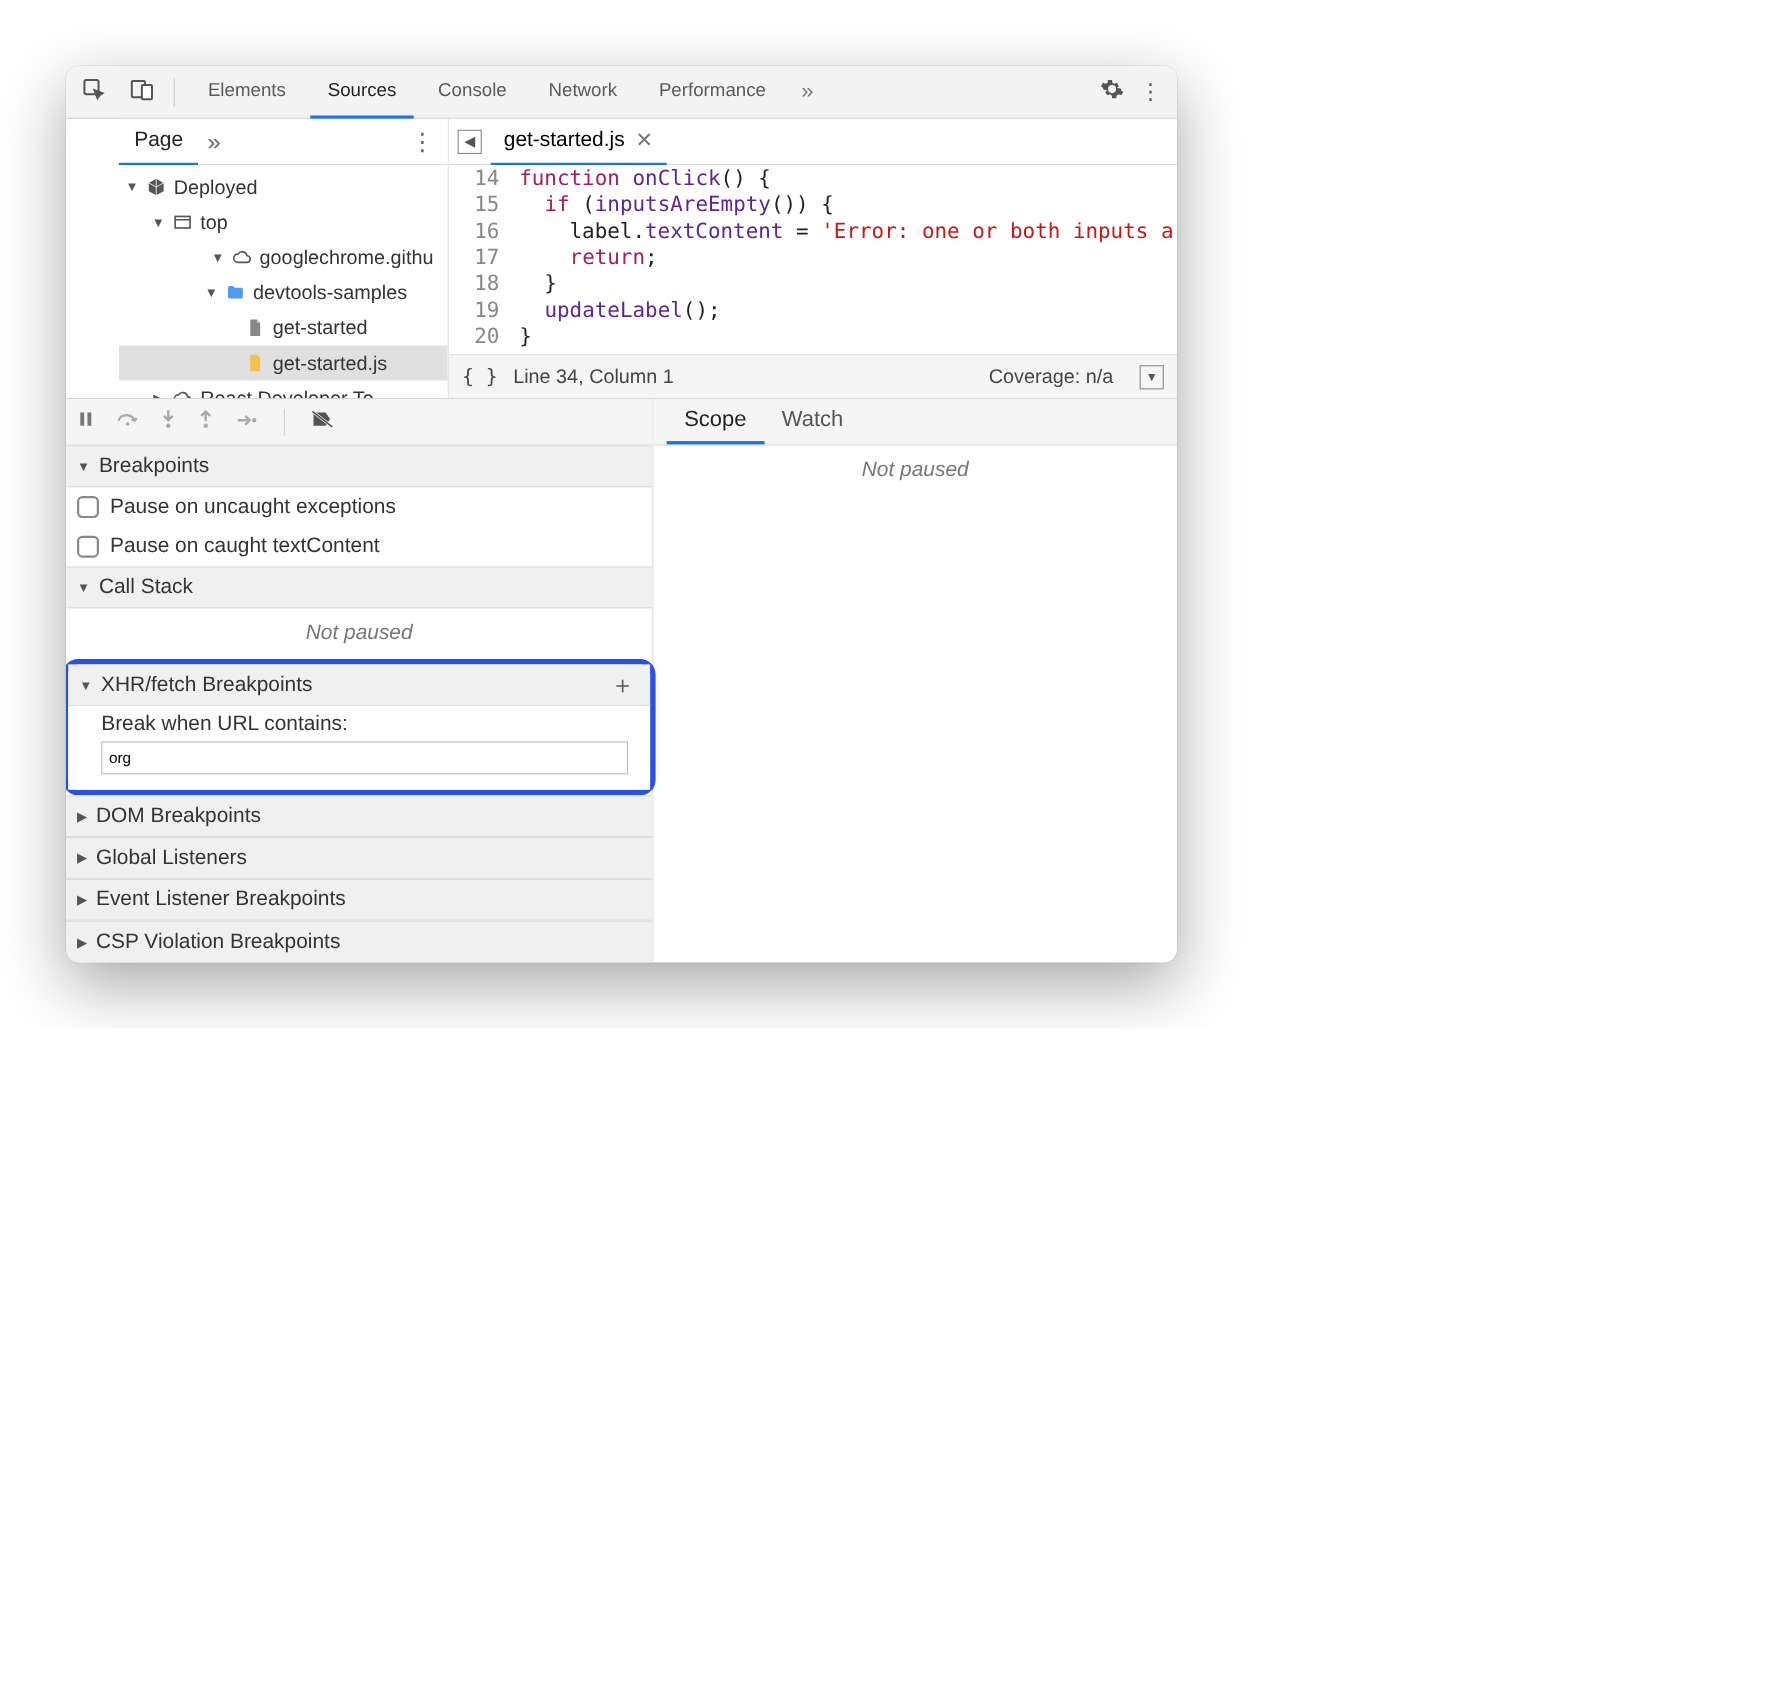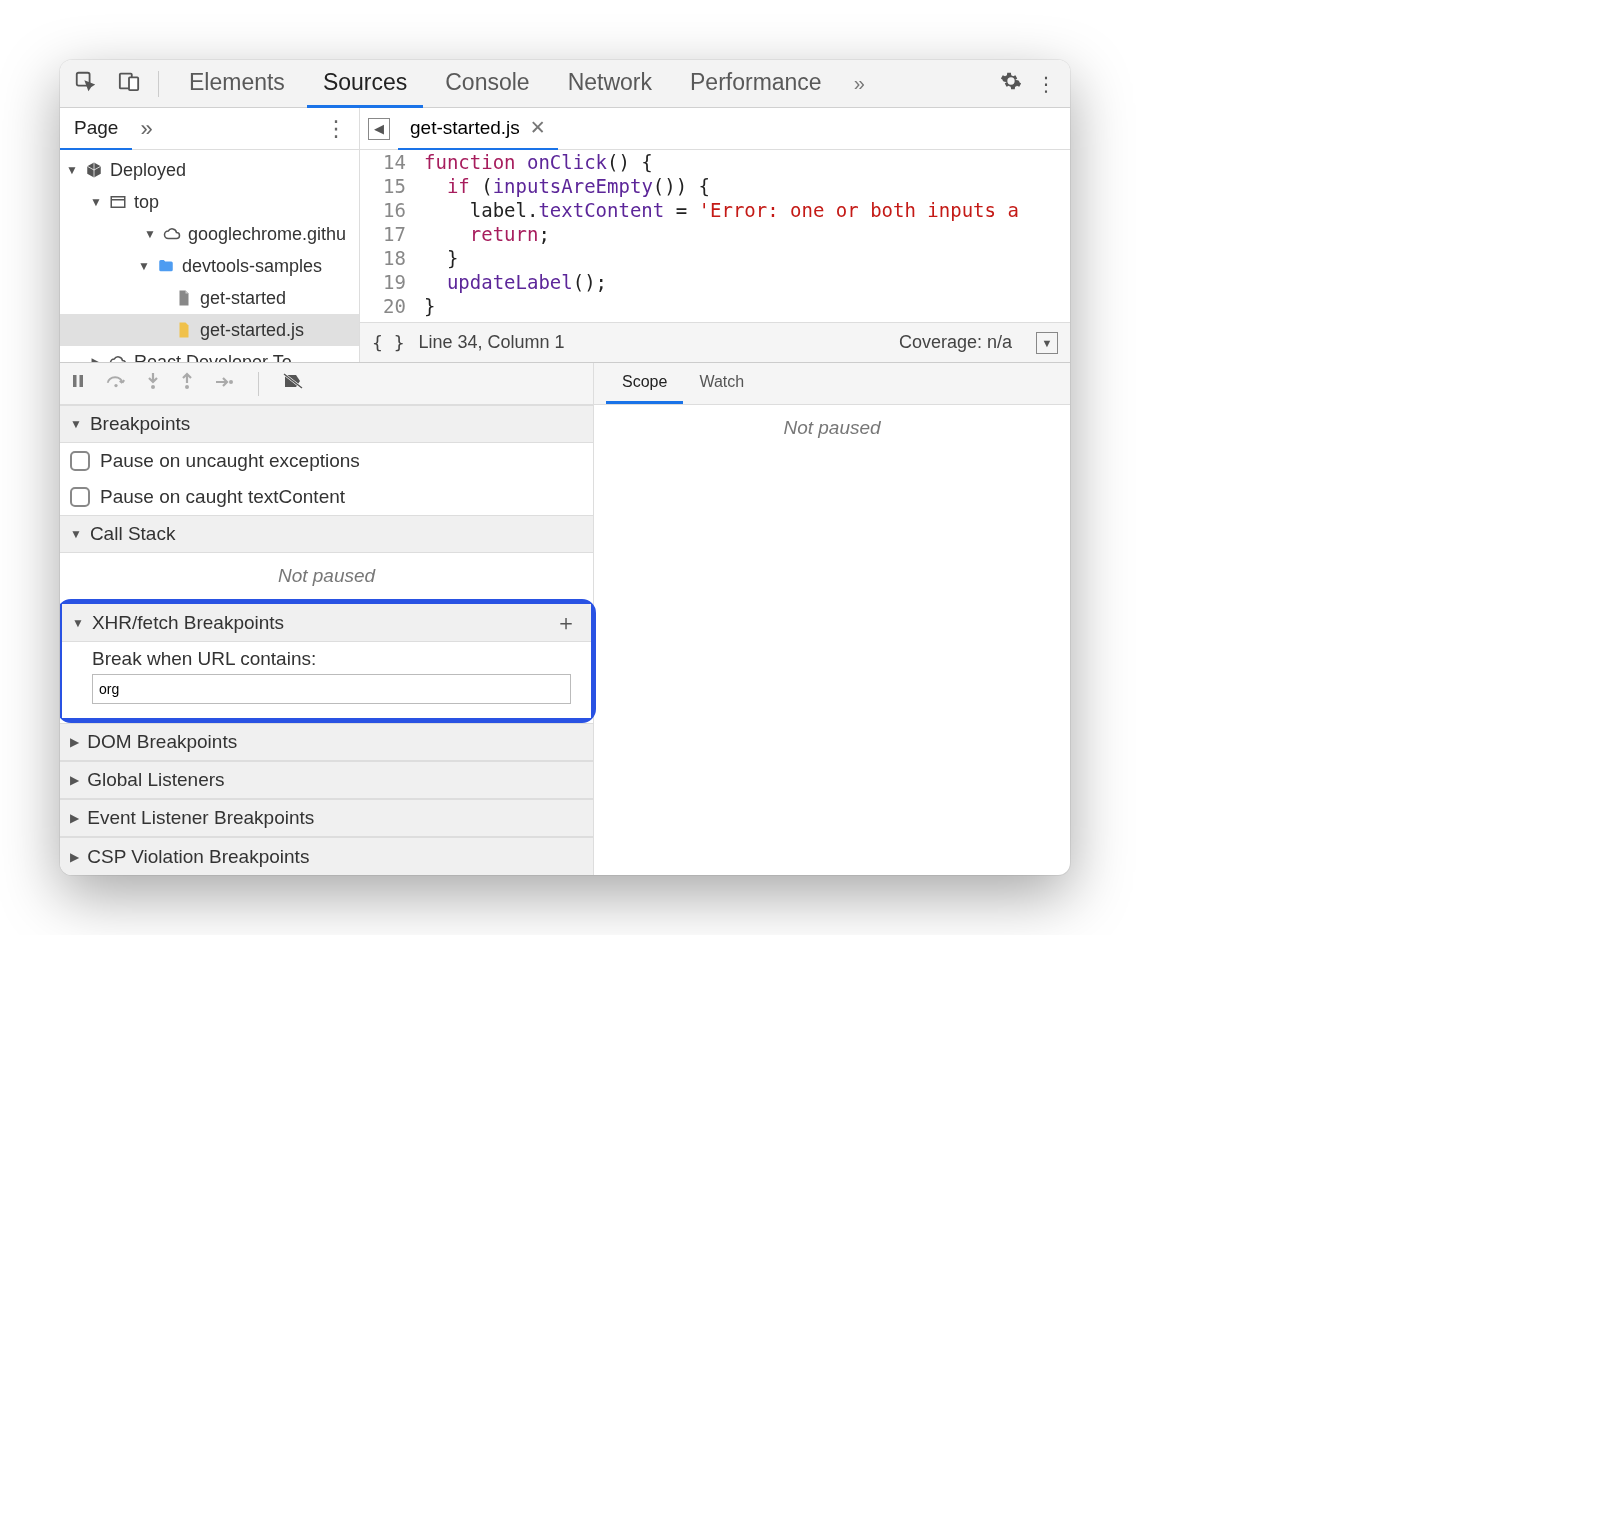--- a/index.html
+++ b/index.html
@@ -31,30 +31,30 @@
 .tl.r{background:#ff5f57;} .tl.y{background:#ffbd2e;} .tl.g{background:#28c840;}
 .titlebar .title { flex:1; text-align:center; font-weight:600; font-size:17px; color:#444; padding-right:50px; }
 
 .tabs {
   display:flex; align-items:center; height:48px;
   border-bottom:1px solid #d0d0d0; background:#f3f3f3;
   padding:0 10px; gap:6px;
 }
 .tabs .left-icons, .tabs .right-icons { display:flex; gap:14px; align-items:center; color:#555; }
 .tabs .divider { width:1px; height:26px; background:#ccc; margin:0 8px; }
-.tab { padding:0 16px; height:48px; display:flex; align-items:center; color:#595959; cursor:pointer; font-size:23px; border-bottom:3px solid transparent; }
+.tab { padding:0 16px; height:48px; display:flex; align-items:center; color:#595959; cursor:pointer; font-size:17px; border-bottom:3px solid transparent; }
 .tab.active { color:#1a73e8; border-bottom-color:#1a73e8; font-weight:500; color:#222; }
 .tab.active span { color:#222; }
 .spacer { flex:1; }
 .chev { font-size:20px; color:#777; padding:0 10px; cursor:pointer; }
 .icon-btn { font-size:20px; color:#555; cursor:pointer; padding:0 4px; }
 
 .body { display:flex; flex-direction:column; }
 .upper { display:flex; height:254px; }
-.navcol { width:300px; border-right:1px solid #ddd; display:flex; flex-direction:column; }
+.navcol { width:300px; border-right:1px solid #ddd; display:flex; flex-direction:column;margin-left:48px; }
 .nav-tabs { display:flex; align-items:center; height:42px; border-bottom:1px solid #ddd; background:#fff; }
 .nav-tabs .ntab { padding:0 14px; height:42px; display:flex; align-items:center; color:#222; border-bottom:2px solid #1a73e8; font-size:19px; }
 .nav-tabs .more { padding:0 8px; color:#666; cursor:pointer; }
 .nav-tabs .vdots { margin-left:auto; padding:0 12px; cursor:pointer; color:#666; }
 .tree { flex:1; overflow:hidden; font-size:18px; color:#333; padding-top:4px; }
 .tree-row { display:flex; align-items:center; height:32px; gap:6px; white-space:nowrap; overflow:hidden; }
 .tree-row.sel { background:#e0e0e0; }
 .tri { width:12px; text-align:center; color:#555; font-size:12px; }
 .tri::before { content:"▼"; }
 .tri.right::before { content:"▶"; }
@@ -87,21 +87,21 @@
 .section-head .tri2 { font-size:12px; color:#555; }
 .section-head .addbtn { margin-left:auto; font-size:22px; font-weight:400; color:#555; cursor:pointer; padding:0 4px; }
 .check-row { display:flex; align-items:center; height:36px; padding:0 10px; gap:10px; font-size:19px; color:#333; }
 .check-row .cb { width:20px; height:20px; border:2px solid #888; border-radius:5px; cursor:pointer; }
 .notpaused { text-align:center; font-style:italic; color:#777; padding:12px 0; font-size:19px; }
 .highlight-box { border:5px solid #2952e3; border-radius:14px; margin:0 -3px; }
 .xhr-body { padding:6px 20px 14px 30px; background:#fff; }
 .xhr-body .lbl { font-size:19px; color:#333; margin-bottom:4px; }
 .xhr-body input { width:100%; height:30px; border:1px solid #bbb; font-size:14px; padding:0 6px; font-family:inherit; }
 .scope-tabs { display:flex; height:42px; border-bottom:1px solid #ddd; background:#f5f5f5; align-items:flex-end; padding-left:12px; }
-.stab { padding:0 16px; height:42px; display:flex; align-items:center; font-size:16px; color:#555; border-bottom:3px solid transparent; cursor:pointer; }
+.stab { padding:0 16px; height:42px; display:flex; align-items:center; font-size:20px; color:#555; border-bottom:3px solid transparent; cursor:pointer; }
 .stab.active { color:#222; border-bottom-color:#1a73e8; }
 </style>
 </head>
 <body>
 
 <div class="window">
 
 
   <div class="tabs">
     <div class="left-icons">

